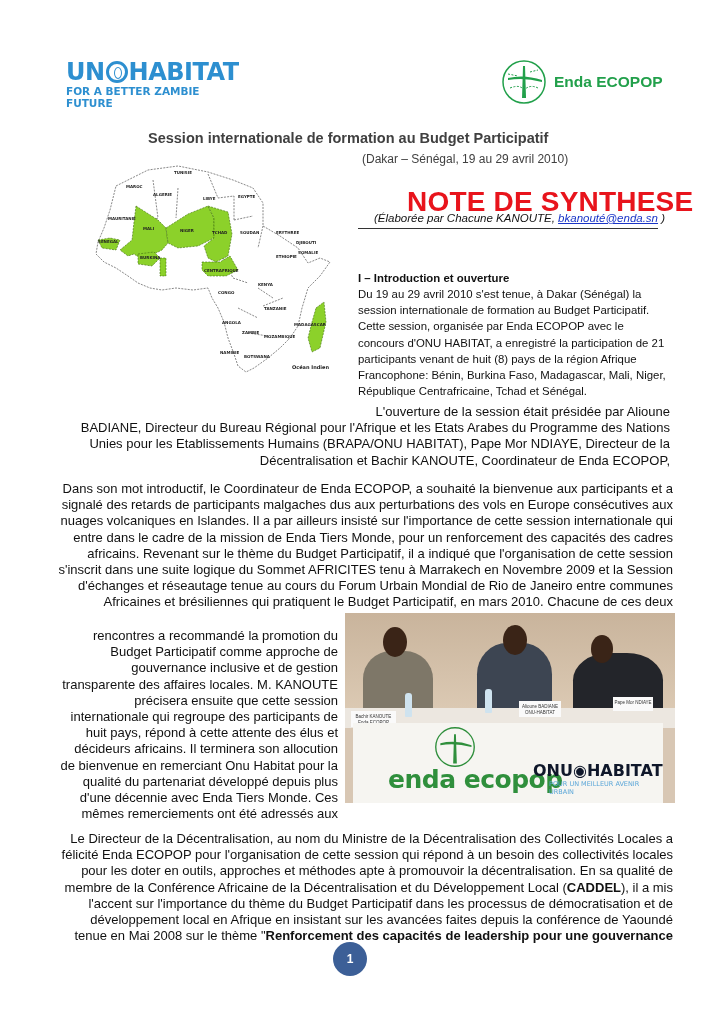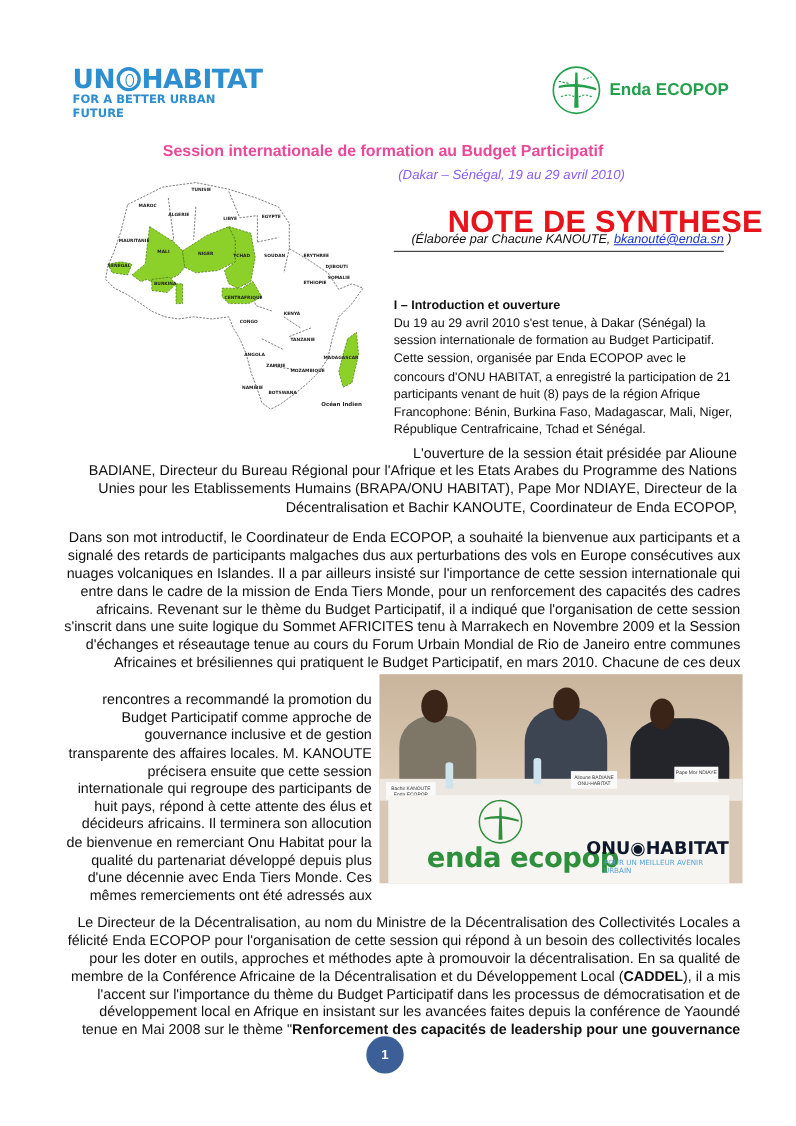--- a/index.html
+++ b/index.html
@@ -13,22 +13,22 @@
   .un-logo .main { font-family: "DejaVu Sans", sans-serif; font-weight: bold; font-size: 24px; color: #2d8fd0; letter-spacing: -0.5px; line-height: 24px; display: flex; align-items: center; }
   .un-logo .globe { display: inline-block; width: 22px; height: 22px; border-radius: 50%; border: 3px solid #2d8fd0; margin: 0 1px; position: relative; }
   .un-logo .globe::after { content: ""; position: absolute; left: 5px; top: 3px; width: 6px; height: 10px; border: 1.5px solid #2d8fd0; border-radius: 50%; }
   .un-logo .sub { font-family: "DejaVu Sans", sans-serif; font-weight: bold; font-size: 10.5px; color: #2d8fd0; letter-spacing: 0px; margin-top: 1px; }
 
   .enda-logo { position: absolute; left: 500px; top: 58px; display: flex; align-items: center; }
   .enda-logo svg { width: 48px; height: 48px; }
   .enda-logo .name { font-family: "Liberation Sans", sans-serif; font-weight: bold; font-size: 15.5px; color: #22a04b; margin-left: 6px; }
 
   
-  .doc-title { position: absolute; left: 148px; top: 130px; font-family: "Liberation Sans", sans-serif; font-weight: bold; font-size: 14.5px; color: #ec4899; }
-  .doc-subtitle { position: absolute; left: 362px; top: 152px; font-style: italic; font-size: 12px; color: #8b5cf6; }
+  .doc-title { position: absolute; left: 148px; top: 130px; font-family: "Liberation Sans", sans-serif; font-weight: bold; font-size: 14.5px; color: #404040; }
+  .doc-subtitle { position: absolute; left: 362px; top: 152px; font-size: 12px; color: #404040; }
 
   
   .map { position: absolute; left: 58px; top: 158px; width: 300px; height: 220px; }
   .map-caption { position: absolute; left: 62px; top: 376px; width: 106px; text-align: center; color: #4cb84a; font-weight: bold; font-size: 10.5px; line-height: 13px; }
 
   .note-title { position: absolute; left: 407px; top: 186px; color: #e8141c; font-weight: bold; font-size: 28px; letter-spacing: 0.2px; }
   .note-author { position: absolute; left: 374px; top: 212px; font-style: italic; font-size: 11.5px; color: #111; }
   .note-author a { color: #1a35c7; text-decoration: underline; }
   .note-rule { position: absolute; left: 358px; top: 228px; width: 300px; height: 1px; background: #333; }
 
@@ -64,21 +64,21 @@
 <body>
 
 <div class="page">
 
   <div class="un-logo">
     <div class="main">
       <span>UN</span>
       <span class="globe"></span>
       <span>HABITAT</span>
     </div>
-    <div class="sub">FOR A BETTER URBAN FUTURE</div>
+    <div class="sub">FOR A BETTER ZAMBIE FUTURE</div>
   </div>
 
   <div class="enda-logo">
     <svg viewBox="0 0 48 48">
       <circle cx="24" cy="24" r="21" fill="none" stroke="#22a04b" stroke-width="1.5"></circle>
       <path d="M23 8 L25 8 L26 40 L22 40 Z" fill="#22a04b"></path>
       <path d="M8 20 Q24 16 42 22 L42 24 Q24 19 8 22 Z" fill="#22a04b"></path>
       <path d="M10 30 Q20 26 24 32 M38 30 Q30 26 24 32" stroke="#22a04b" stroke-width="1" fill="none" stroke-dasharray="2,1.5"></path>
       <path d="M8 16 L18 18 M30 14 L38 12" stroke="#22a04b" stroke-width="1" stroke-dasharray="2,1.5"></path>
     </svg>

